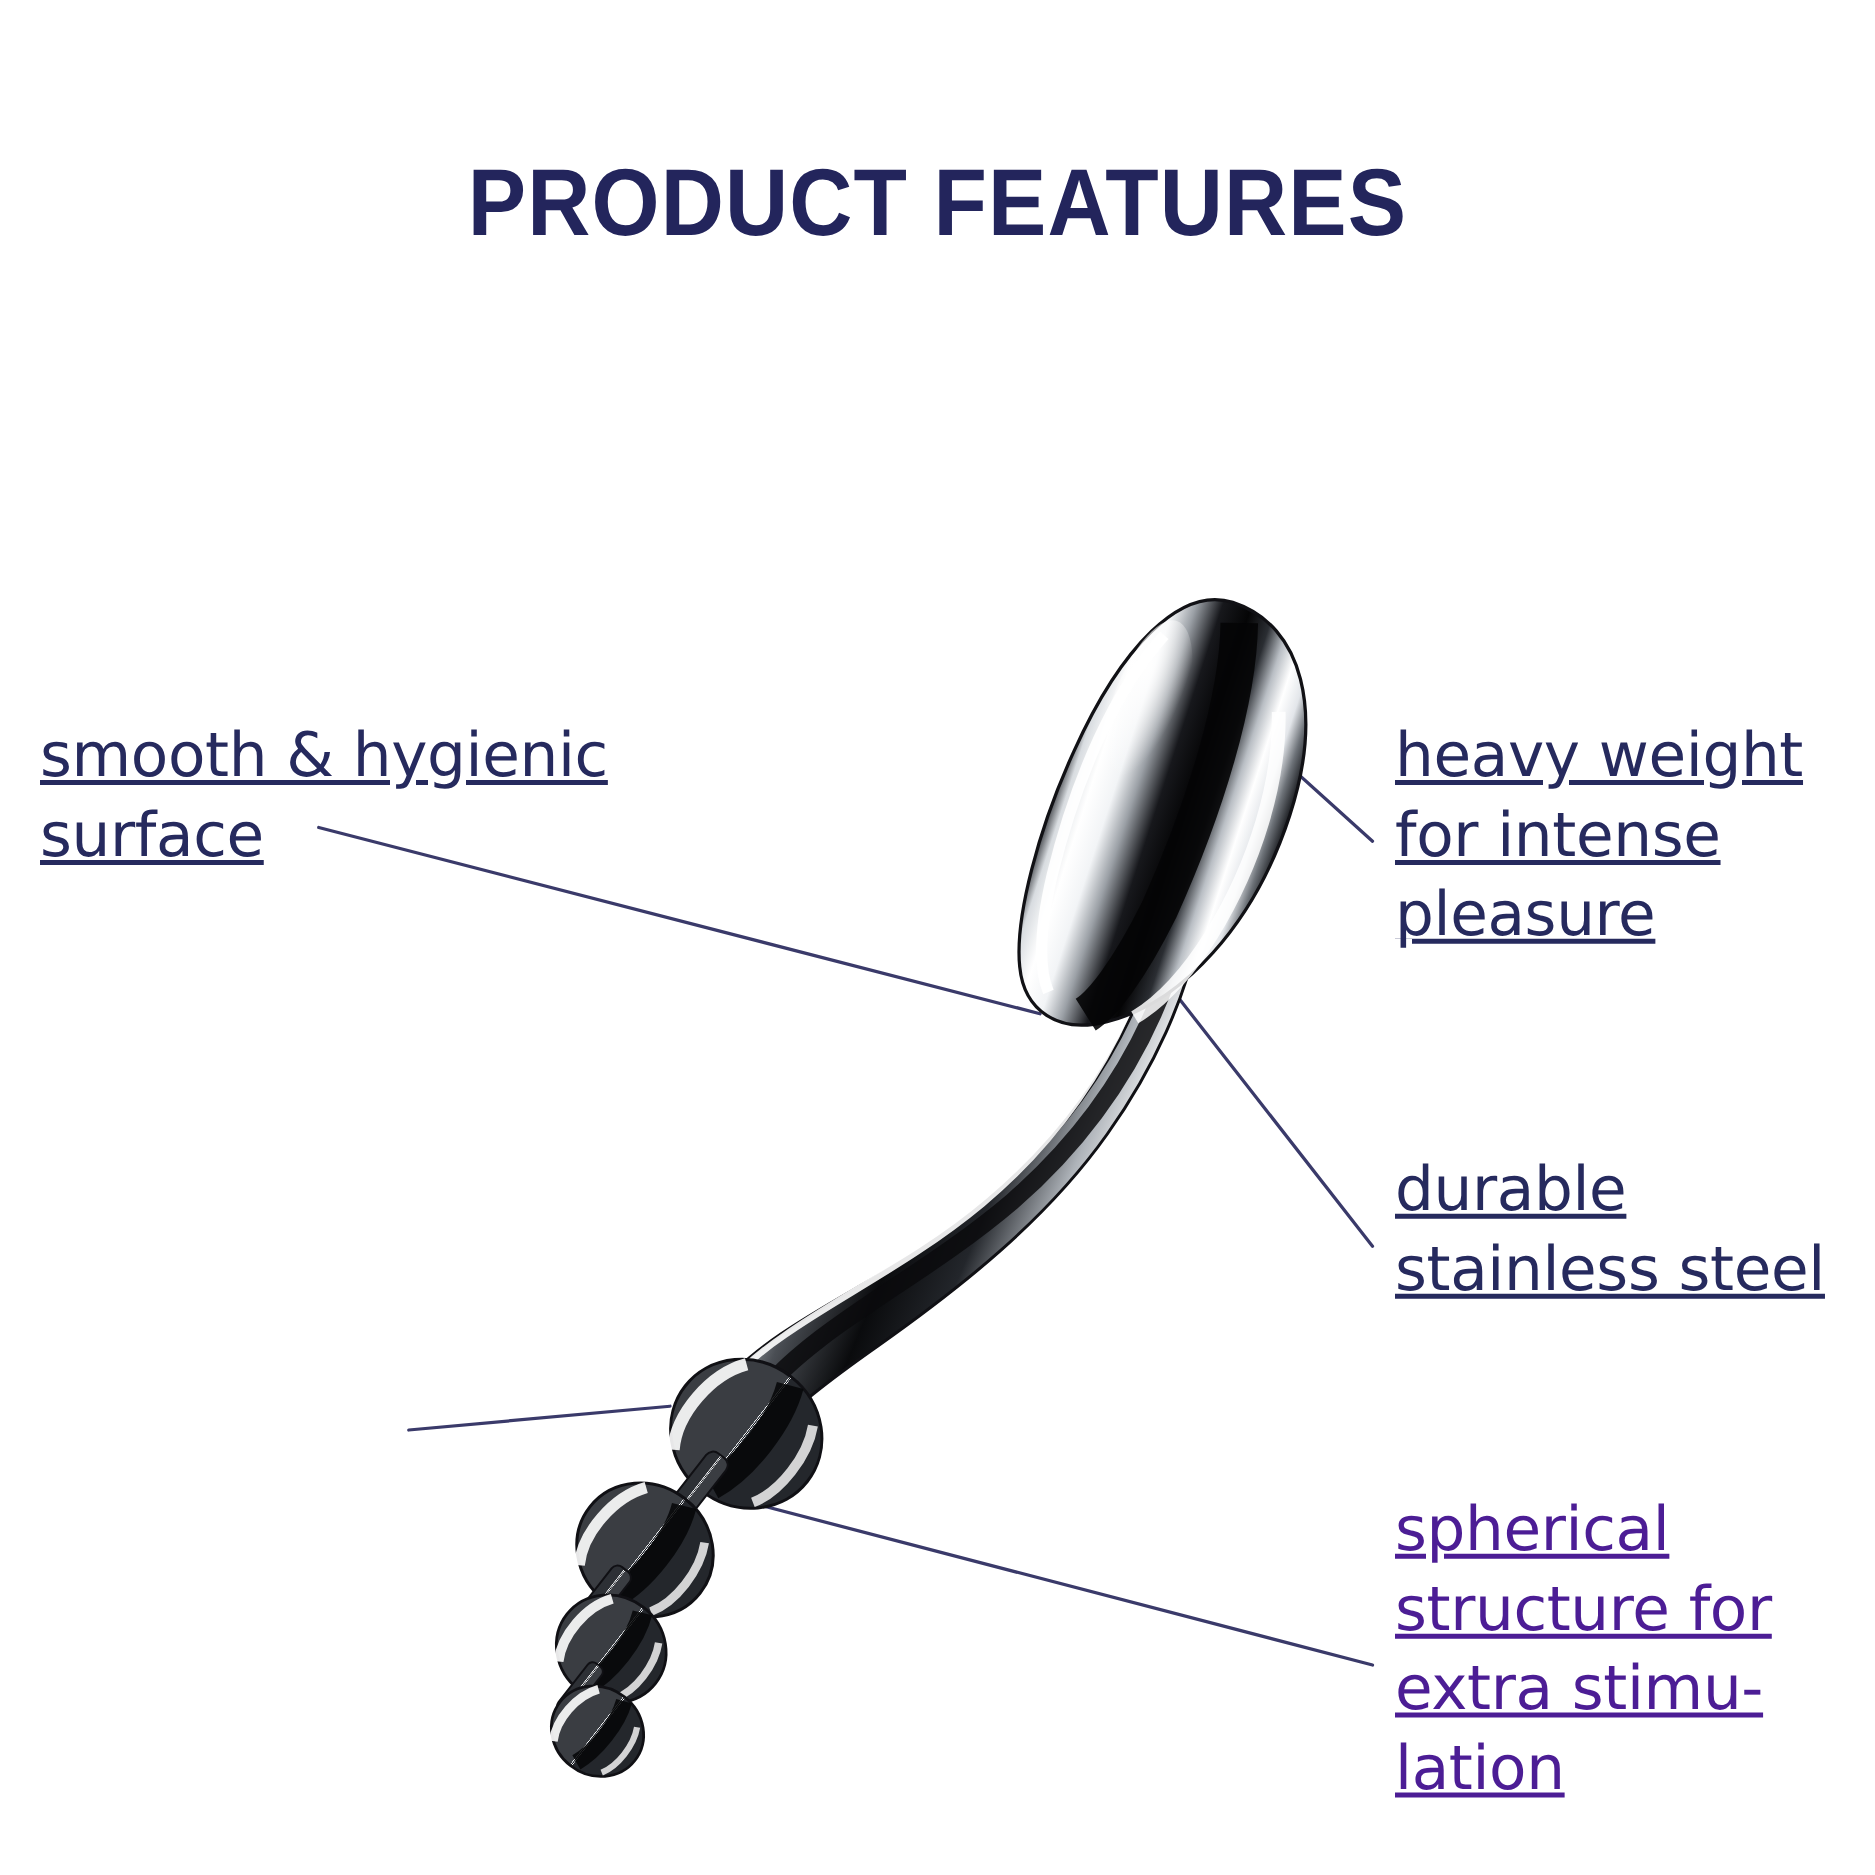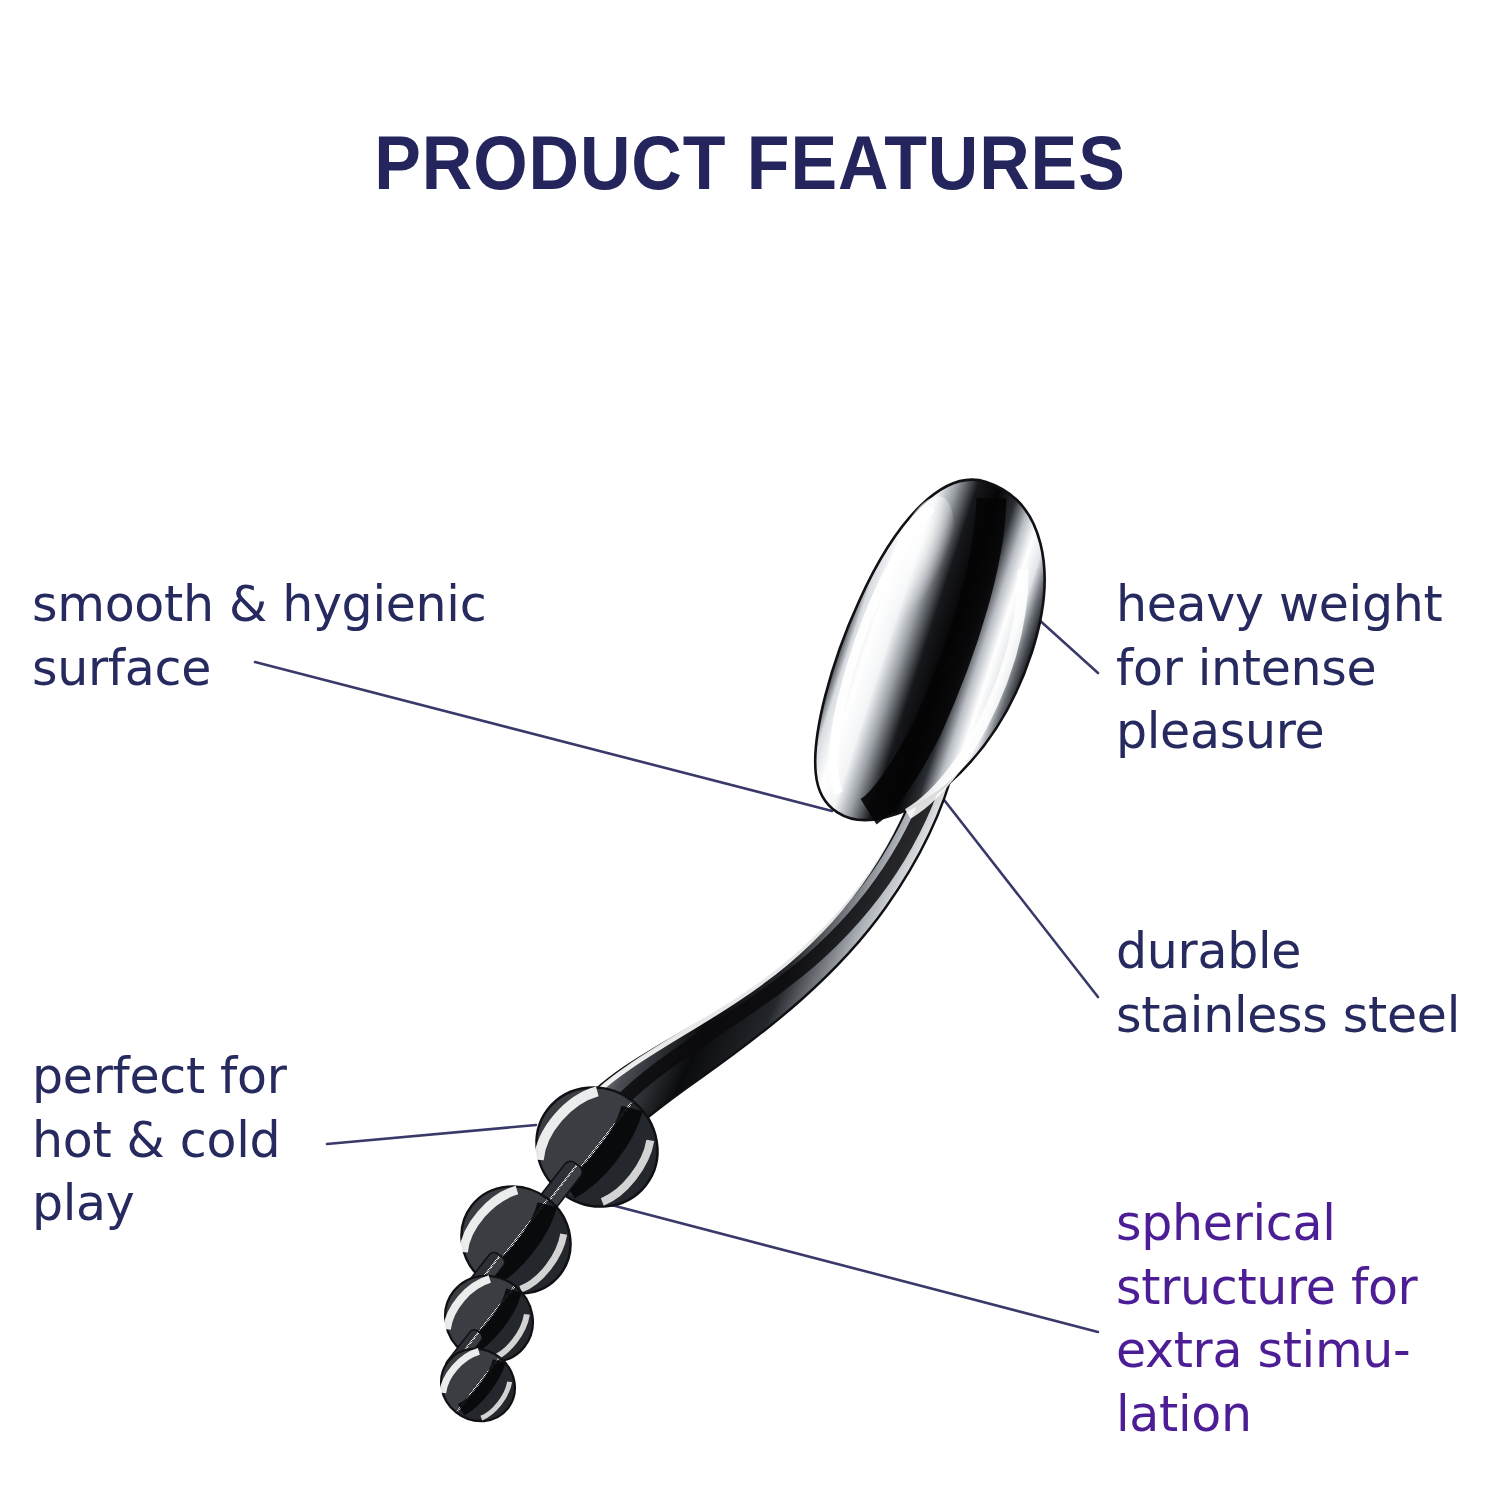--- a/index.html
+++ b/index.html
@@ -38,20 +38,21 @@
   
   .label {
     position:absolute;
     font-family:"DejaVu Sans", sans-serif;
     font-weight:400;
     font-size:49px;
     line-height:1.30;
     color:#262a5e;
     letter-spacing:-0.3px;
     white-space:pre-line;
+    text-decoration:underline;
   }
   .label.left  { text-align:left; }
   .label.right { text-align:left; }
 
   #lbl-smooth   { left:32px;   top:528px;  width:530px; }
   #lbl-heavy    { left:1116px; top:528px;  width:390px; }
   #lbl-durable  { left:1116px; top:875px;  width:390px; }
   #lbl-hotcold  { left:32px;   top:1000px; width:340px; }
   #lbl-spherical{ left:1116px; top:1147px; width:380px; }
 
@@ -224,22 +225,19 @@
   <div class="label left" id="lbl-smooth" style="color: rgb(38, 42, 94);">smooth &amp; hygienic
 surface</div>
 
   <div class="label right" id="lbl-heavy" style="color: rgb(38, 42, 94);">heavy weight
 for intense
 pleasure</div>
 
   <div class="label right" id="lbl-durable" style="color: rgb(38, 42, 94);">durable
 stainless steel</div>
 
-  <div class="label left" id="lbl-hotcold" style="color: rgb(38, 42, 94);">perfect for
-hot &amp; cold
-play</div>
 
   <div class="label right" id="lbl-spherical" style="color: #4c1d95;">spherical
 structure for
 extra stimu-
 lation</div>
 
 </div>
 
 </body></html>

